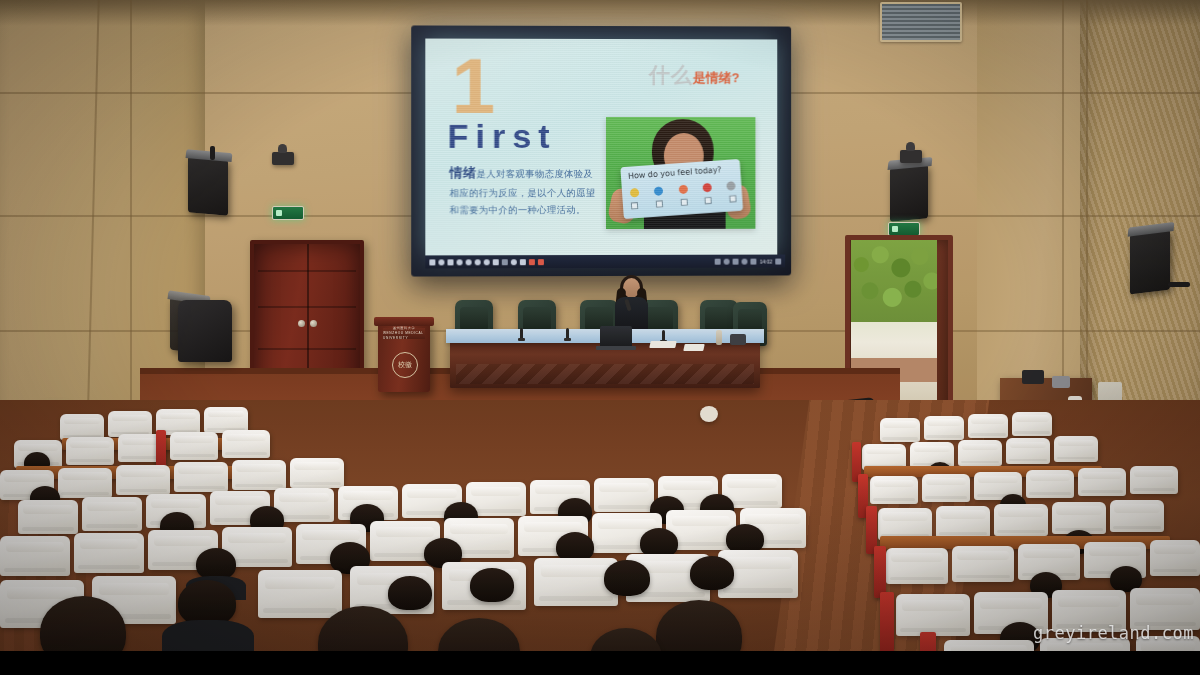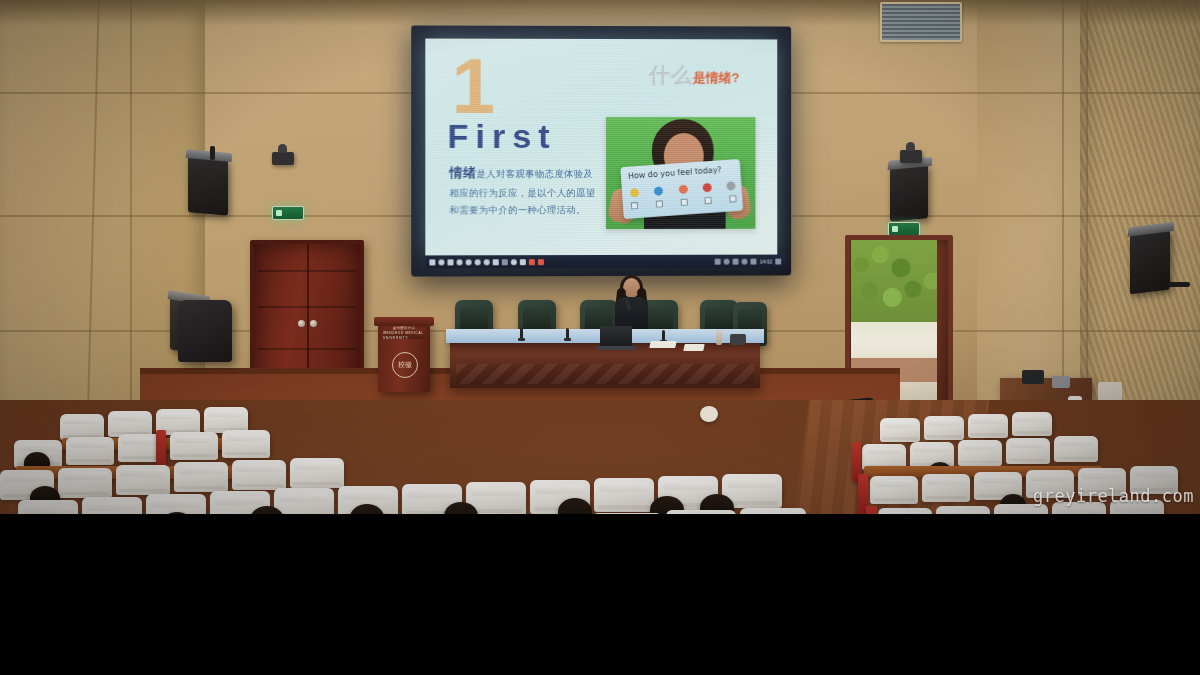--- a/index.html
+++ b/index.html
@@ -1,18 +1,18 @@
 <!DOCTYPE html>
 <html><head>
 <meta charset="utf-8">
 <style>
   html,body{margin:0;padding:0;background:#000;}
   body{font-family:"Liberation Sans",sans-serif;}
 
-  #scene{position:relative;width:1200px;height:514px;overflow:hidden;background:#7f1d1d;}
+  #scene{position:relative;width:1200px;height:651px;overflow:hidden;background:#7f1d1d;}
 
   
   .wall-back{position:absolute;left:0;top:0;width:1200px;height:430px;
     background:linear-gradient(175deg,#cdb183 0%,#c5a87a 38%,#bb9d6d 70%,#a98c5d 100%);}
   .wall-left{position:absolute;left:0;top:0;width:205px;height:470px;
     background:linear-gradient(100deg,#c3a779 0%,#bda271 55%,#b2955f 100%);
     box-shadow:inset -6px 0 16px rgba(0,0,0,.18);}
   .wall-right{position:absolute;right:0;top:0;width:120px;height:460px;
     background:repeating-linear-gradient(72deg,#c6ab7d 0px,#c6ab7d 3px,#b39763 3px,#b39763 6px);
     box-shadow:inset 8px 0 20px rgba(0,0,0,.20);}

